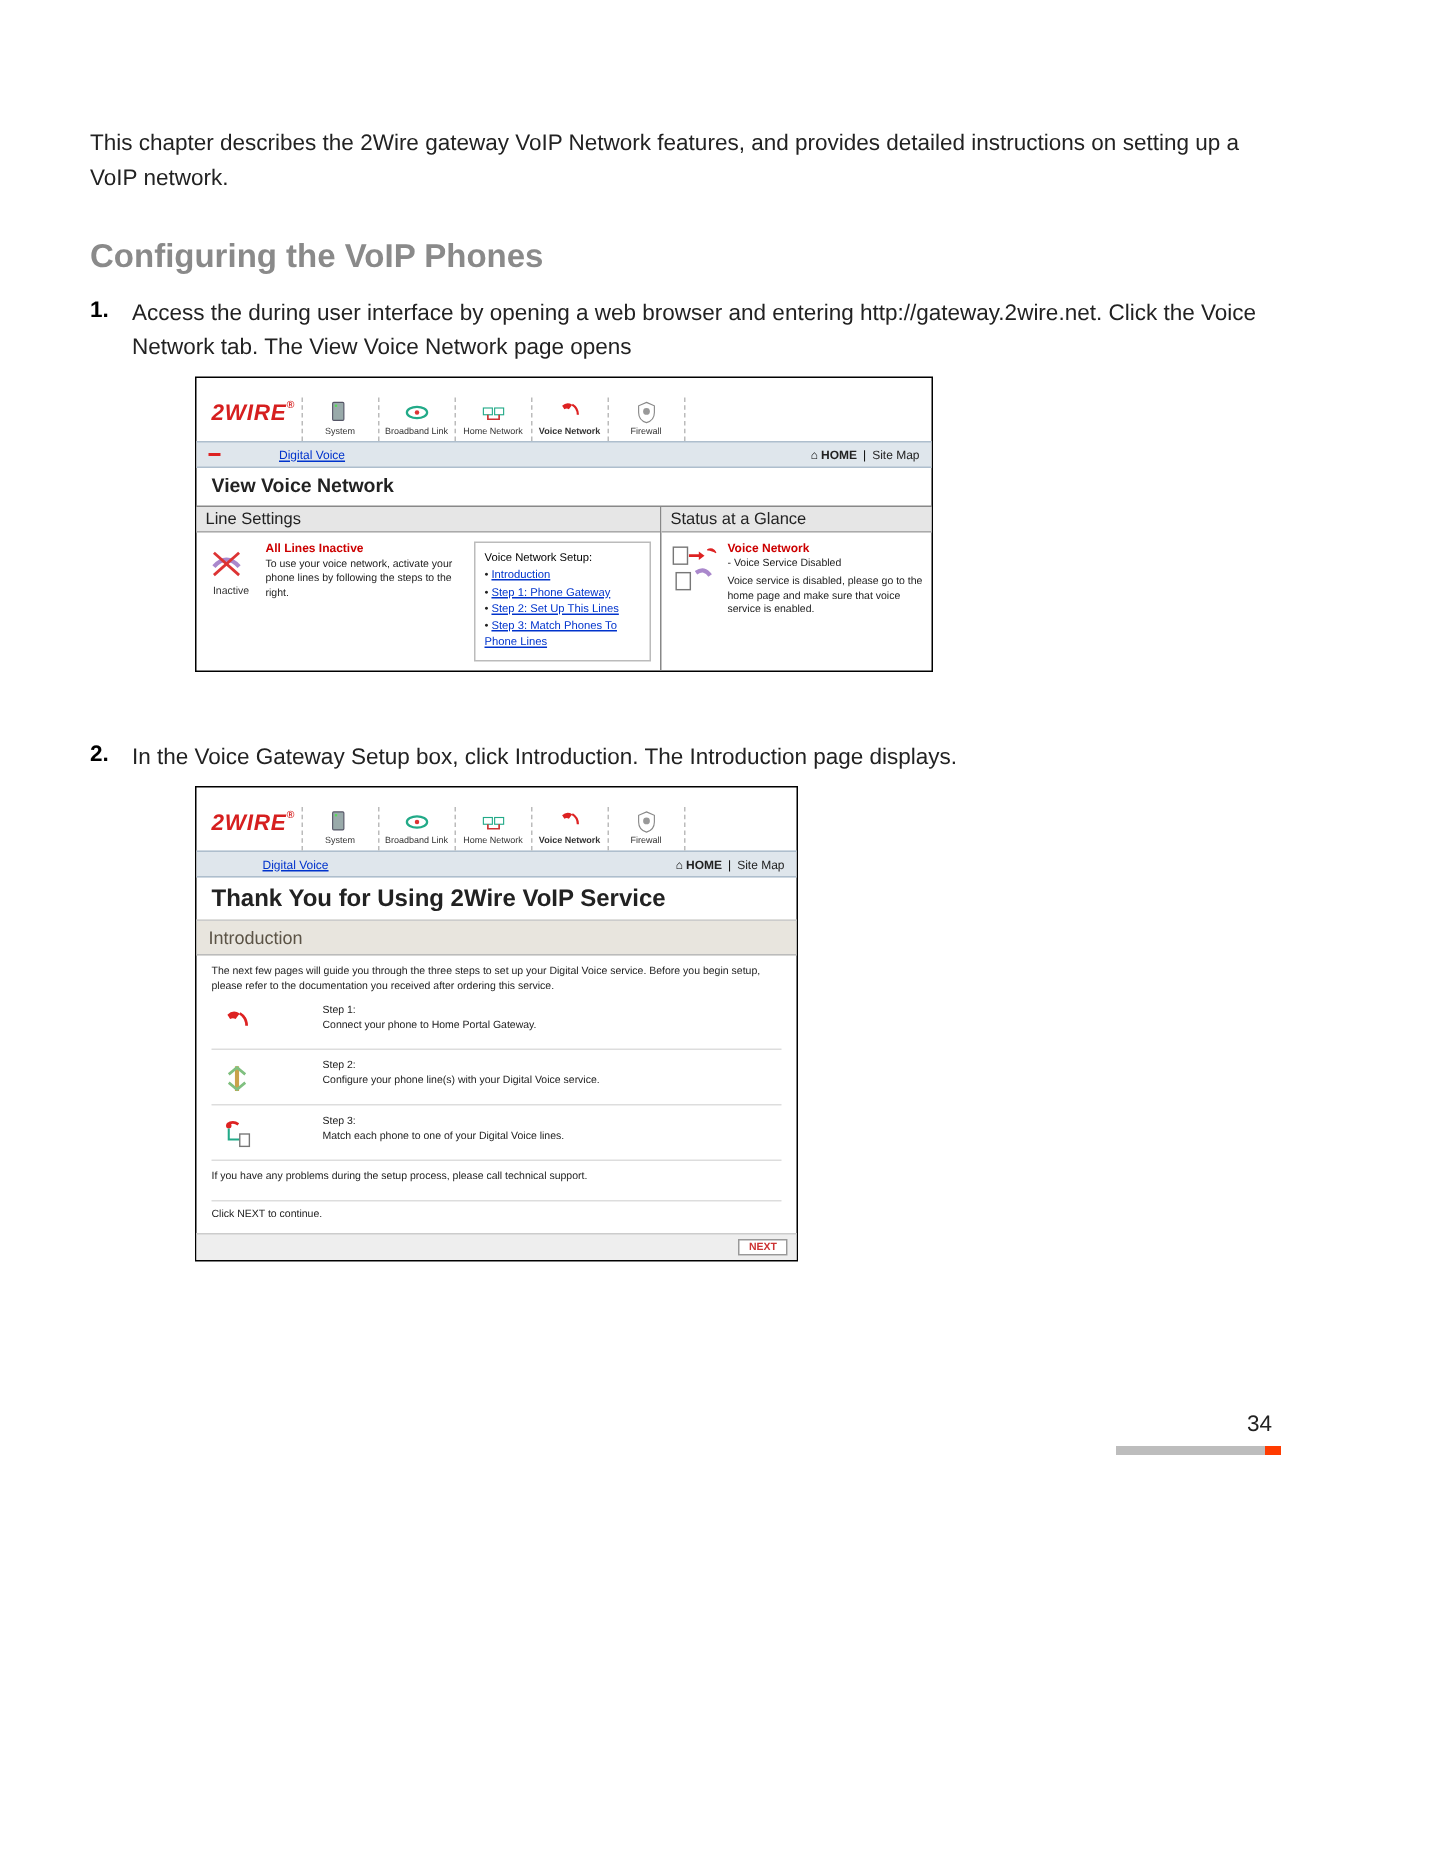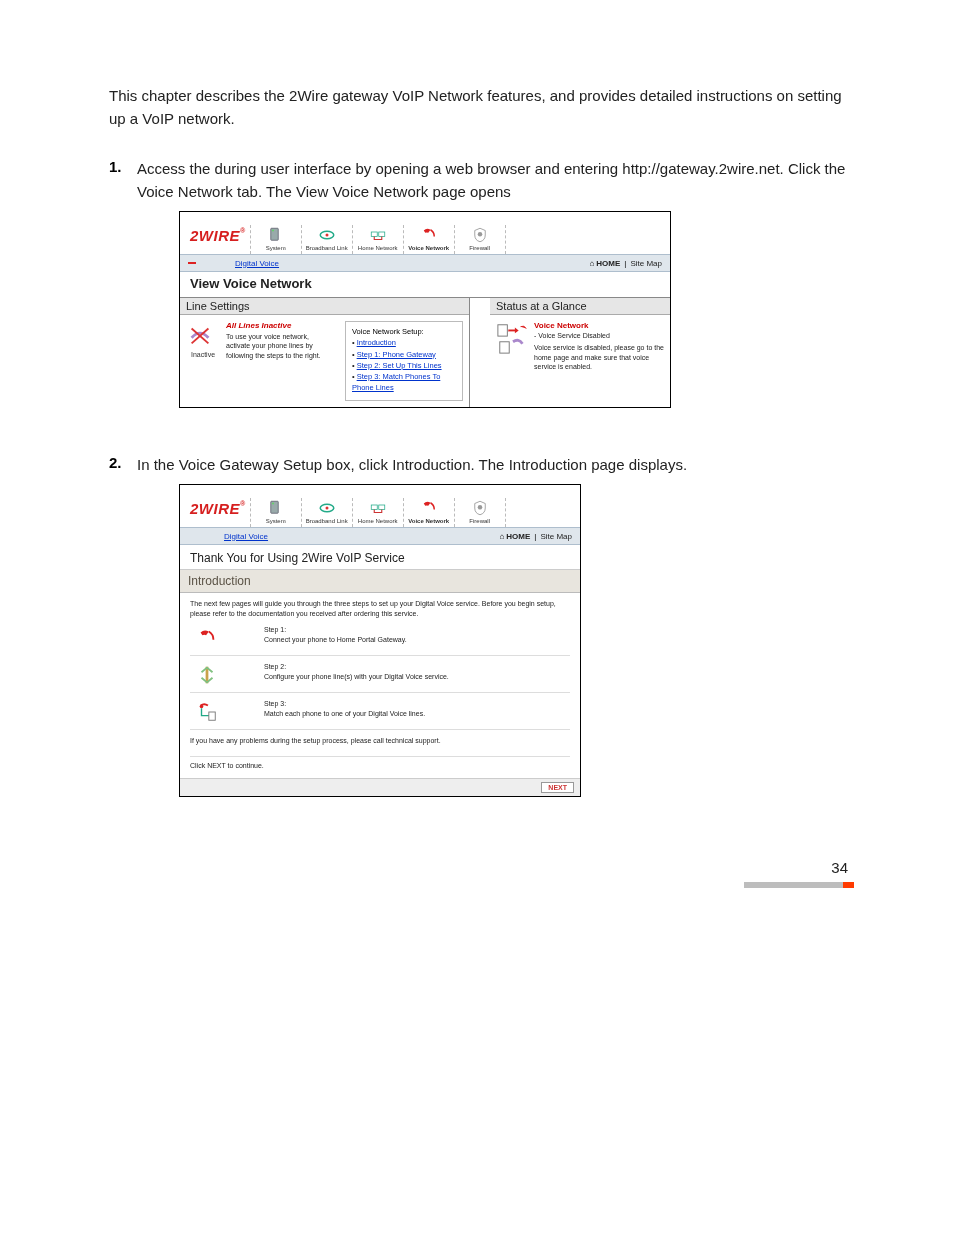--- a/index.html
+++ b/index.html
@@ -1,17 +1,17 @@
 <!DOCTYPE html>
 <html><head>
 <meta charset="utf-8">
 <style>
   html,body{margin:0;padding:0;background:#fff;}
   body{font-family:Arial,Helvetica,sans-serif;color:#222;font-size:15px;width:954px;}
-  .page{padding:70px 100px 40px 109px;box-sizing:border-box;width:954px;}
+  .page{padding:70px 100px 40px 60px;box-sizing:border-box;width:954px;}
   .intro{line-height:1.5;margin-bottom:28px;}
   h2{font-family:Arial,Helvetica,sans-serif;font-weight:bold;color:#8a8a8a;font-size:22px;margin:18px 0 14px;}
   .lead{margin:0 0 20px;}
   .step{display:flex;align-items:flex-start;margin:8px 0 6px;}
   .step .num{font-weight:bold;color:#000;width:28px;flex:0 0 28px;}
   .step .txt{flex:1;line-height:1.5;}
   b{font-weight:normal;margin-top:27px;}
 
   
   .shot{border:1px solid #000;margin:8px 0 10px 70px;background:#fff;}
@@ -31,66 +31,67 @@
 
   .subbar{display:flex;align-items:center;justify-content:space-between;height:16px;background:#dfe6ec;border-top:1px solid #aebecd;border-bottom:1px solid #aebecd;padding:0 8px;font-size:8px;}
   .subbar .dv{color:#0033cc;text-decoration:underline;margin-left:36px;}
   .dash{display:inline-block;width:8px;height:2px;background:#d22;margin-right:3px;vertical-align:middle;}
   .subbar .right span{color:#000;}
   .home-ic{font-size:8px;margin-right:2px;}
   .sep{margin:0 4px;color:#666;}
 
   .pgtitle{font-weight:bold;font-size:13px;padding:4px 10px 6px;border-bottom:1px solid #888;}
 
-  .cols{display:flex;gap:20px;}
+  .cols{display:flex;}
   .colL{flex:1;border-right:1px solid #888;}
   .colR{width:180px;}
   .sect{background:#e6e6e6;font-size:11px;padding:2px 6px;border-bottom:1px solid #aaa;}
 
   .linebox{display:flex;padding:6px;gap:6px;}
   .lineicon{width:34px;text-align:center;}
   .lineicon .il{width:28px;height:28px;}
   .lineicon .cap{font-size:7px;color:#333;margin-top:2px;}
   .linetxt{flex:1;font-size:7px;line-height:1.3;}
-  .linetxt .hd{color:#c00;font-weight:bold;font-size:8px;margin-bottom:1px;font-style:italic;}
+  .linetxt .hd{color:#c00;font-weight:bold;font-size:8px;margin-bottom:1px;}
 
   .setupbox{border:1px solid #bbb;margin:6px;padding:4px 6px 6px;font-size:7.5px;line-height:1.5;}
   .setupbox .st{color:#000;}
   .setupbox a{color:#0033cc;text-decoration:underline;}
   .bul{margin-right:2px;}
 
   .glance{padding:6px;display:flex;gap:4px;}
   .glance .gic{width:34px;height:34px;}
   .glance .gt{font-size:7px;line-height:1.3;}
   .glance .gt .hd{color:#c00;font-weight:bold;font-size:8px;}
 
   
-  .thx{font-weight:normal;font-size:12px;padding:6px 10px 4px;}
+  .thx{font-weight:bold;font-size:16px;padding:6px 10px 4px;}
   .introbar{background:#e8e5de;font-size:12px;color:#5b5346;padding:4px 8px;border-top:1px solid #ccc;border-bottom:1px solid #bbb;}
   .body2{font-size:7px;padding:6px 10px;line-height:1.45;}
   .body2 .row{display:flex;align-items:flex-start;margin:2px 0;border-bottom:1px solid #ddd;padding:4px 0;}
   .body2 .row:last-of-type{border-bottom:none;}
   .body2 .ric{width:34px;height:26px;display:flex;align-items:center;justify-content:center;}
   .body2 .rt{flex:1;padding-left:40px;}
   .foot2{display:flex;justify-content:flex-end;background:#eee;border-top:1px solid #ccc;padding:3px 6px;}
   .nextbtn{border:1px solid #999;background:#fff;color:#c33;font-size:7px;font-weight:bold;padding:1px 6px;}
 
-  .pagenum{text-align:right;font-size:15px;margin-top:62px;padding-right:6px;}
+  .pagenum{text-align:right;font-size:15px;margin-top:100px;padding-right:6px;}
   .ftr{height:6px;margin-top:6px;background:linear-gradient(90deg,#bdbdbd 0 90%,#ff3b00 90% 100%);margin-left:auto;width:110px;}
 
   
   .svg{width:18px;height:18px;}
 </style>
 </head>
 <body>
 
 <div class="page">
 
   <p class="intro">This chapter describes the 2Wire gateway VoIP Network features, and provides detailed instructions on setting up a VoIP network.</p>
 
+  <h2>Configuring the VoIP Phones</h2>
 
 
   <div class="step">
     <div class="num">1.</div>
     <div class="txt">
       <span>Access the during user interface by opening a web browser and entering </span><b>http://gateway.2wire.net</b><span>. Click the </span><b>Voice Network</b><span> tab. The </span><b>View Voice Network</b><span> page opens</span>
     </div>
   </div>
 
   <div class="shot sh1">

